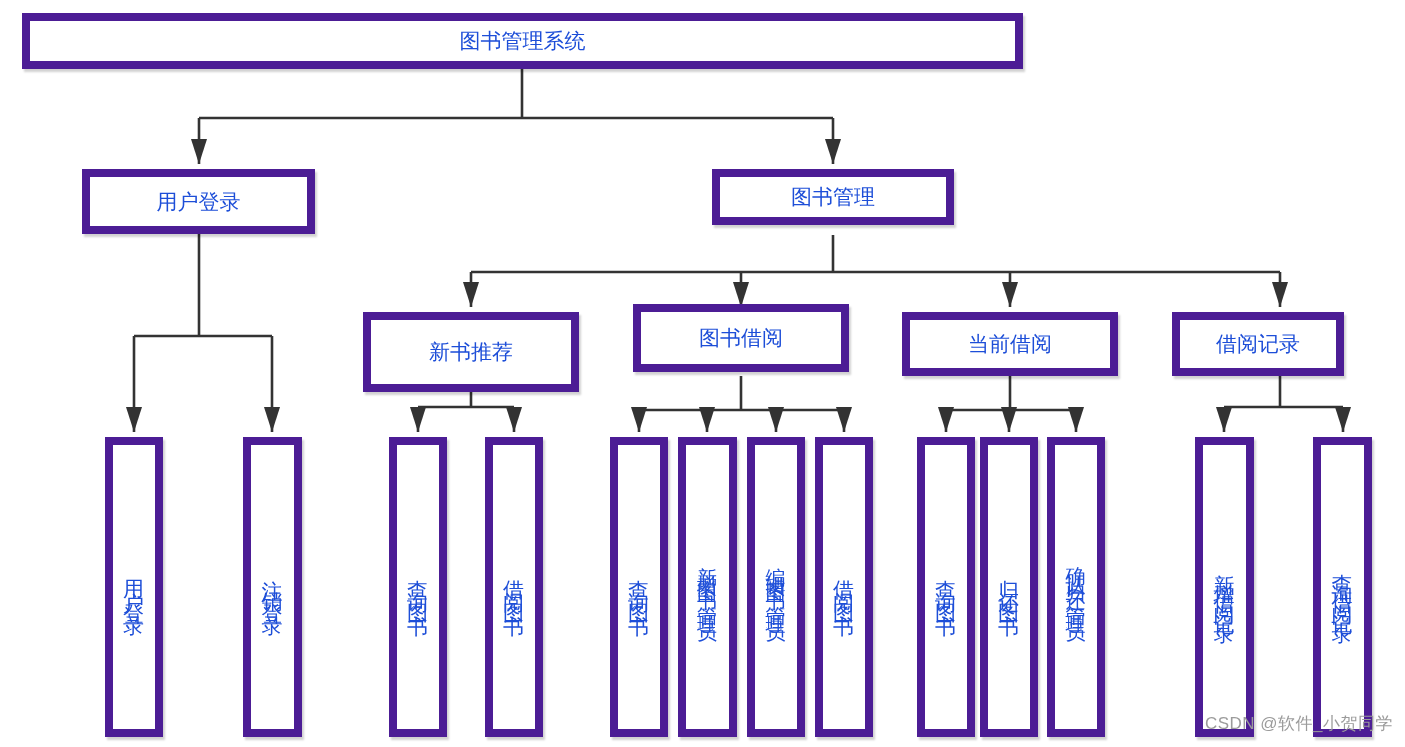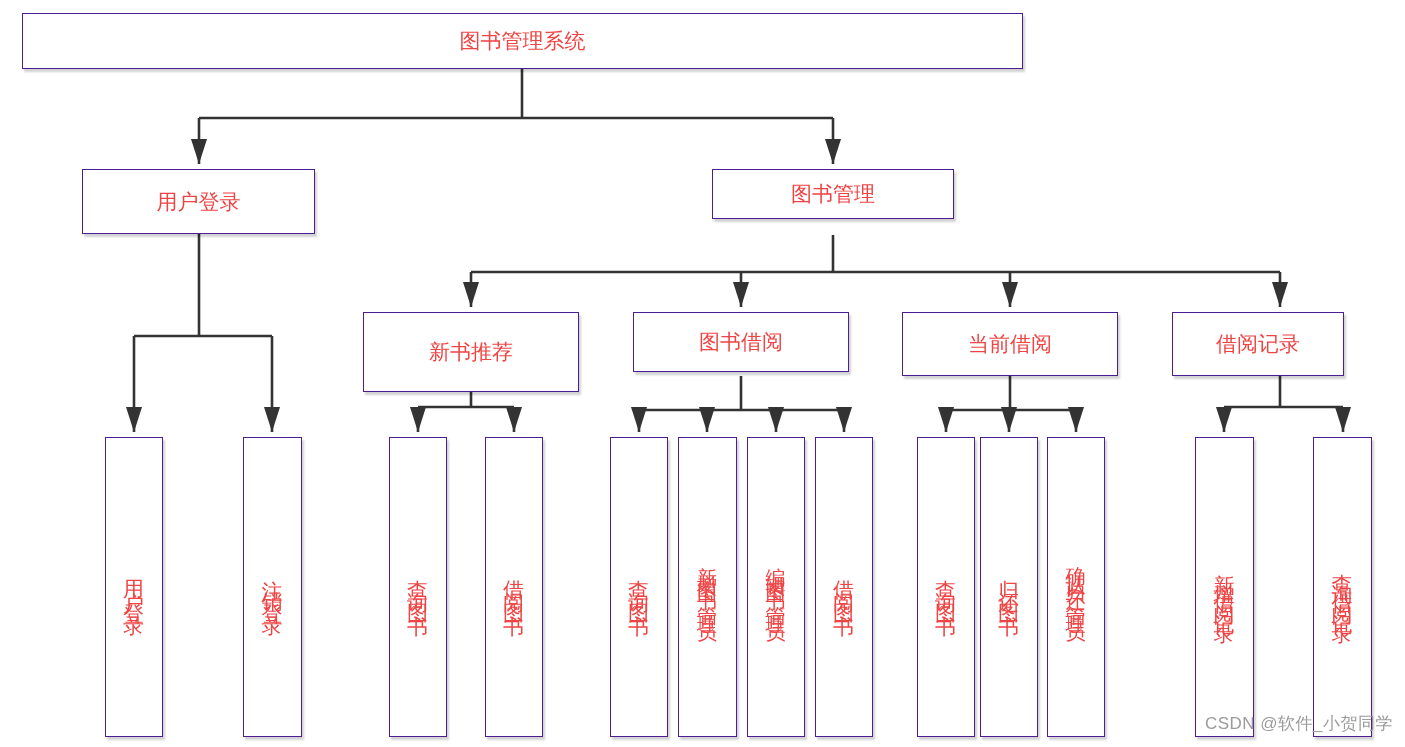--- a/index.html
+++ b/index.html
@@ -18,46 +18,46 @@
   .connectors {
     position: absolute;
     left: 0;
     top: 0;
     z-index: 1;
   }
   .node {
     position: absolute;
     box-sizing: border-box;
     background: #ffffff;
-    border: 1px solid #4c1d95;
-    color: #ef4444;
+    border: 8px solid #4c1d95;
+    color: #1d4ed8;
     display: flex;
     align-items: center;
     justify-content: center;
     text-align: right;
     font-size: 21px;
     line-height: 1.2;
     box-shadow: 2px 3px 2px rgba(0,0,0,0.18);
     z-index: 2;
     white-space: nowrap;
   }
   .vnode {
     writing-mode: vertical-rl;
     text-orientation: mixed;
     letter-spacing: 12px;
     font-size: 21px;
   }
   
   .n-root   { left: 22px;   top: 13px;  width: 1001px; height: 56px; }
   
   .n-login  { left: 82px;   top: 169px; width: 233px;  height: 65px; }
-  .n-mgmt   { left: 712px;  top: 169px; width: 242px;  height: 50px; }
+  .n-mgmt   { left: 712px;  top: 169px; width: 242px;  height: 56px; }
   
   .n-newbook{ left: 363px;  top: 312px; width: 216px;  height: 80px; }
-  .n-borrow { left: 633px;  top: 312px; width: 216px;  height: 60px; }
+  .n-borrow { left: 633px;  top: 304px; width: 216px;  height: 68px; }
   .n-current{ left: 902px;  top: 312px; width: 216px;  height: 64px; }
   .n-record { left: 1172px; top: 312px; width: 172px;  height: 64px; }
   
   .leaf     { top: 437px; height: 300px; width: 58px; }
   .l1  { left: 105px; }
   .l2  { left: 243px; width: 59px; }
   .l3  { left: 389px; }
   .l4  { left: 485px; }
   .l5  { left: 610px; }
   .l6  { left: 678px; width: 59px; letter-spacing: 8px; font-size: 20px; }

